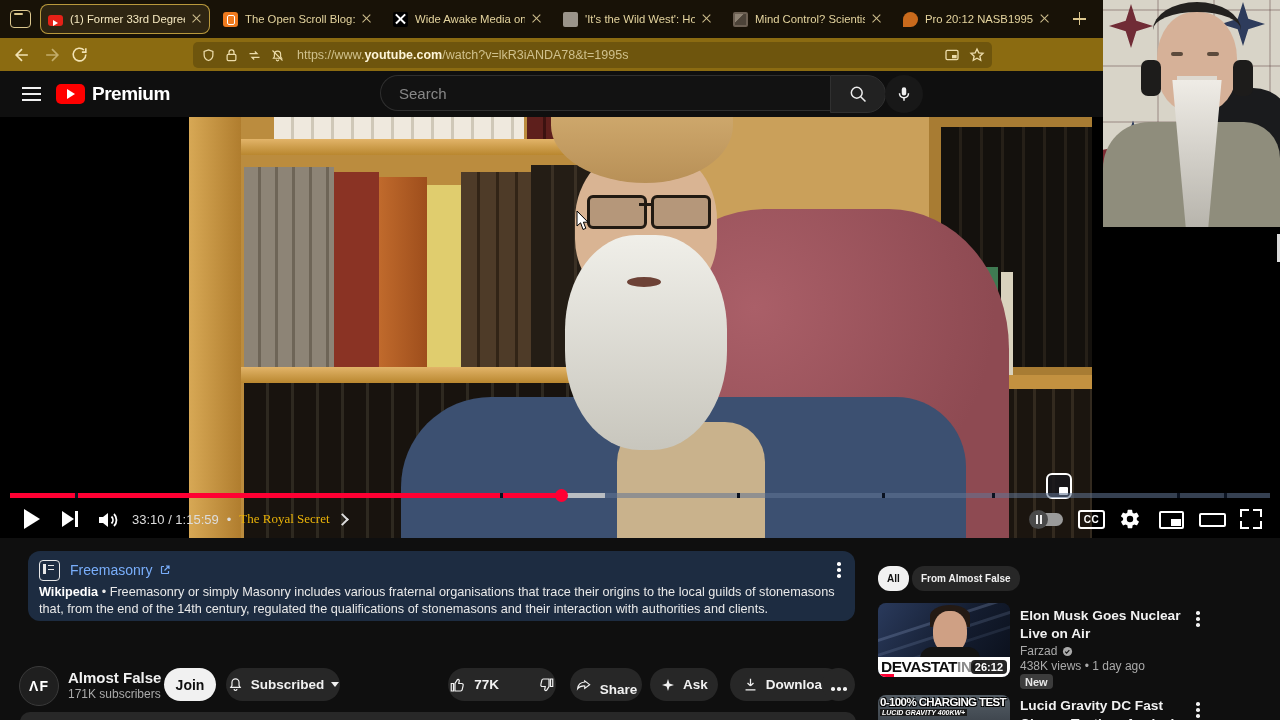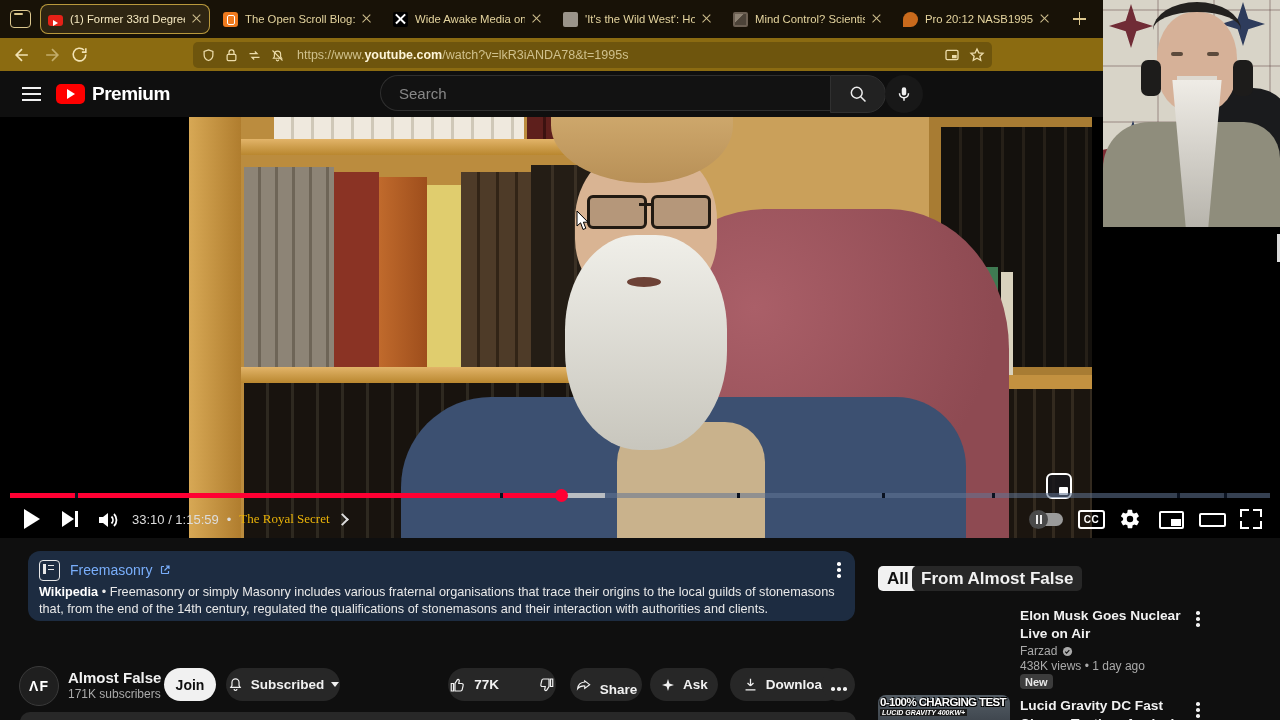--- a/index.html
+++ b/index.html
@@ -160,21 +160,21 @@
   .likegrp{left:448px;width:108px;padding:0;}
   .likehalf{display:flex;align-items:center;gap:7px;padding:0 12px;height:100%;}
   .likesep{width:1px;height:20px;background:#474747;}
   .dislikehalf{display:flex;align-items:center;padding:0 12px;height:100%;}
   .sharebtn{left:570px;width:72px;}
   .askbtn{left:650px;width:68px;}
   .dlbtn{left:730px;width:112px;}
   .morebtn{left:822px;width:33px;border-radius:50%;}
   .descbox{position:absolute;left:20px;top:712px;width:836px;height:10px;background:#282828;border-radius:12px 12px 0 0;}
   
-  .chip{position:absolute;top:566px;height:25px;border-radius:5px;display:flex;align-items:center;padding:0 9px;font-size:17px;font-weight:600;box-sizing:border-box;}
+  .chip{position:absolute;top:566px;height:25px;border-radius:12px;display:flex;align-items:center;padding:0 9px;font-size:10px;font-weight:600;box-sizing:border-box;}
   .chip-all{left:878px;background:#f1f1f1;color:#0f0f0f;}
   .chip-from{left:912px;background:#272727;color:#f1f1f1;}
   .thumb{position:absolute;left:878px;width:132px;height:74px;border-radius:8px;overflow:hidden;background:#101724;}
   .th1{top:603px;}
   .th1 .bg{position:absolute;inset:0;background:linear-gradient(125deg,#2a3a5c 0%,#141d30 55%,#0a0f1a 100%);}
   .th1 .streak{position:absolute;left:-10px;top:10px;width:180px;height:3px;background:rgba(150,170,210,.25);transform:rotate(-18deg);box-shadow:0 14px 0 rgba(150,170,210,.18),0 28px 0 rgba(150,170,210,.12);}
   .th1 .hair{position:absolute;left:52px;top:2px;width:40px;height:22px;background:#241a14;border-radius:50% 50% 0 0;}
   .th1 .face{position:absolute;left:55px;top:8px;width:34px;height:42px;background:#cfa084;border-radius:45%;}
   .th1 .suit{position:absolute;left:42px;top:44px;width:60px;height:30px;background:#141414;border-radius:12px 12px 0 0;}
   .capstrip{position:absolute;left:0;bottom:0;width:132px;height:20px;background:#fff;display:flex;align-items:center;}
@@ -485,20 +485,33 @@
 
   <div class="pill morebtn">
     <span class="kebab" style="transform:rotate(90deg);margin-top:8px;color:#f1f1f1;"></span>
   </div>
 
   <div class="descbox"></div>
 
   <div class="chip chip-all">All</div>
   <div class="chip chip-from">From Almost False</div>
 
+  <div class="thumb th1">
+    <div class="bg"></div>
+      <div class="streak"></div>
+    <div class="hair"></div>
+      <div class="face"></div>
+      <div class="suit"></div>
+    <div class="capstrip">
+      <span class="c1">DEVASTAT</span>
+        <span class="c2">ING</span>
+    </div>
+    <div class="watchedbar"></div>
+    <div class="durbadge">26:12</div>
+  </div>
   <div class="sv-title svt1">Elon Musk Goes Nuclear Live on Air</div>
   <div class="kebab sv-kebab svk1"></div>
   <div class="sv-chan">
     <span>Farzad</span>
     <span>
       <svg width="11" height="11" viewBox="0 0 24 24" fill="#aaa">
           <circle cx="12" cy="12" r="10"></circle>
           <path d="M7 12.5l3 3 6-6.5" stroke="#0f0f0f" stroke-width="2.4" fill="none"></path>
         </svg>
     </span>

